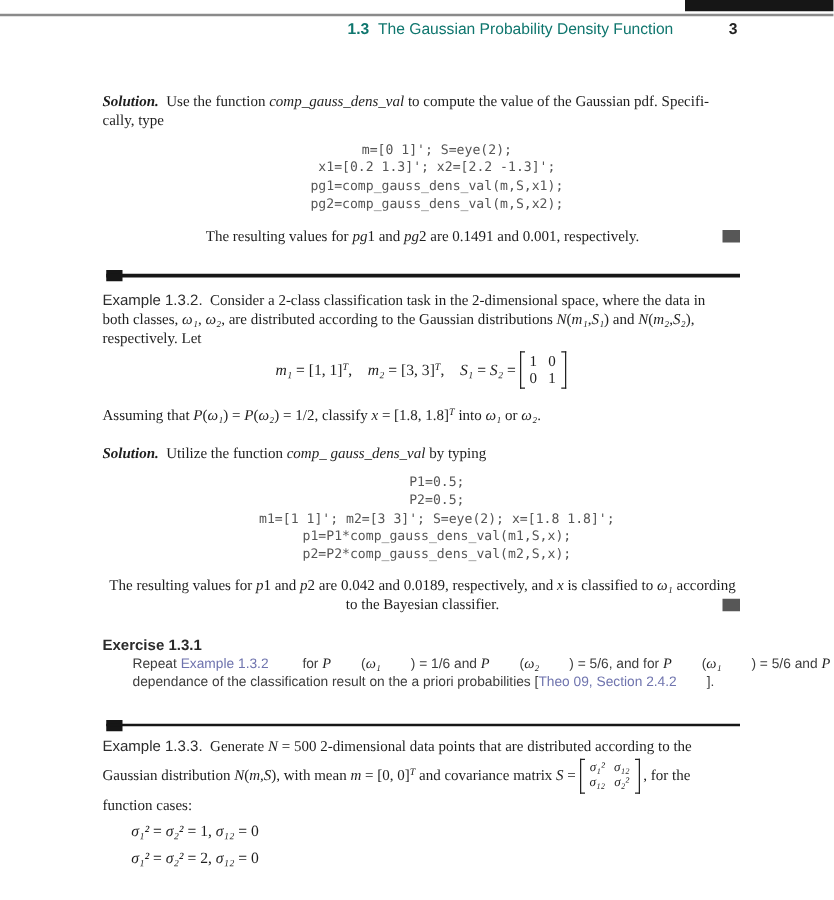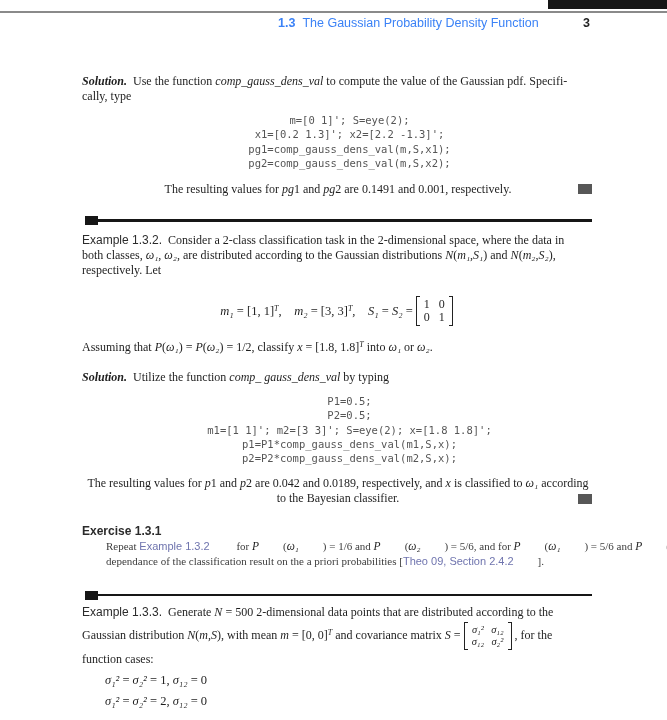--- a/index.html
+++ b/index.html
@@ -16,21 +16,21 @@
   .corner-bar {
     position: absolute; top: 0; left: 548px; width: 119px; height: 9px;
     background: var(--top_bar, #161616);
   }
   .top-rule {
     position: absolute; top: 11px; left: 0; width: 667px; height: 2px;
     background: var(--rule, #8a8a8a);
   }
   .running-head {
     position: absolute; top: 16px; left: 278px;
-    font-family: "Liberation Sans", sans-serif; font-size: 12.5px; color: #3b82f6;
+    font-family: "Liberation Sans", sans-serif; font-size: 12.5px; color: #0f766e;
     white-space: nowrap;
   }
   .rh-num { font-weight: bold; margin-right: 7px; }
   .page-num {
     position: absolute; top: 16px; left: 583px;
     font-family: "Liberation Sans", sans-serif; font-size: 12.5px; font-weight: bold; color: #222;
   }
   .content {
     position: absolute; top: 74px; left: 82px; width: 512px;
   }
@@ -51,21 +51,21 @@
   }
   .qed-1 { top: 2px; }
   .qed-2 { bottom: 2px; }
   .divider { position: relative; height: 9px; }
   .divider-1 { margin-top: 19px; }
   .divider-2 { margin-top: 22px; }
   .dsq { position: absolute; left: 3px; top: 0; width: 13px; height: 9px; background: var(--divider, #161616); }
   .dln { position: absolute; left: 3px; right: 2px; top: 3px; height: 2.5px; background: var(--divider, #161616); }
   .p-ex132 { margin-top: 8px; }
   .display-math {
-    margin-top: 15px; height: 36px;
+    margin-top: 0; height: 36px;
     display: flex; justify-content: center; align-items: center;
     font-size: 12.5px;
   }
   .assuming { margin-top: 8px; }
   .p-sol2 { margin-top: 15px; }
   .exercise { margin-top: 18px; }
   .ex-title {
     font-family: "Liberation Sans", sans-serif; font-weight: bold;
     font-size: 12px; line-height: 15px; color: #2b2b2b;
   }
@@ -76,21 +76,21 @@
     height: 32px; display: flex; align-items: center; font-size: 12px;
   }
   .cases { margin: 3px 0 0 23px; font-size: 12.5px; }
   .cases .line { line-height: 21px; white-space: nowrap; }
   
   .seg-r { }
   .seg-i { font-style: italic; }
   .seg-bi { font-weight: bold; font-style: italic; }
   .seg-bs { font-family: "Liberation Sans", sans-serif; font-weight: normal; font-size: 12px; color: #2b2b2b; }
   .seg-sup { font-size: 8px; vertical-align: 4px; font-style: italic; }
-  .seg-sans { font-family: Liberation Serif, serif; color: var(--sans_text, #3c3c3c); padding-left: 24px; }
+  .seg-sans { font-family: Liberation Sans, sans-serif; color: var(--sans_text, #3c3c3c); padding-left: 24px; }
   .seg-link { font-family: "Liberation Sans", sans-serif; color: var(--link, #6f74ae); cursor: pointer; }
   .seg-mi { font-style: italic; font-size: 11.5px; }
   
   .matrix { display: inline-flex; align-items: stretch; margin: 0 3px; }
   .mb { width: 4px; }
   .mb-l { border: 1.5px solid #222; border-right: none; }
   .mb-r { border: 1.5px solid #222; border-left: none; }
   .mcells {
     display: grid; grid-template-columns: auto auto;
     column-gap: 9px; padding: 2px 4px; text-align: center;

